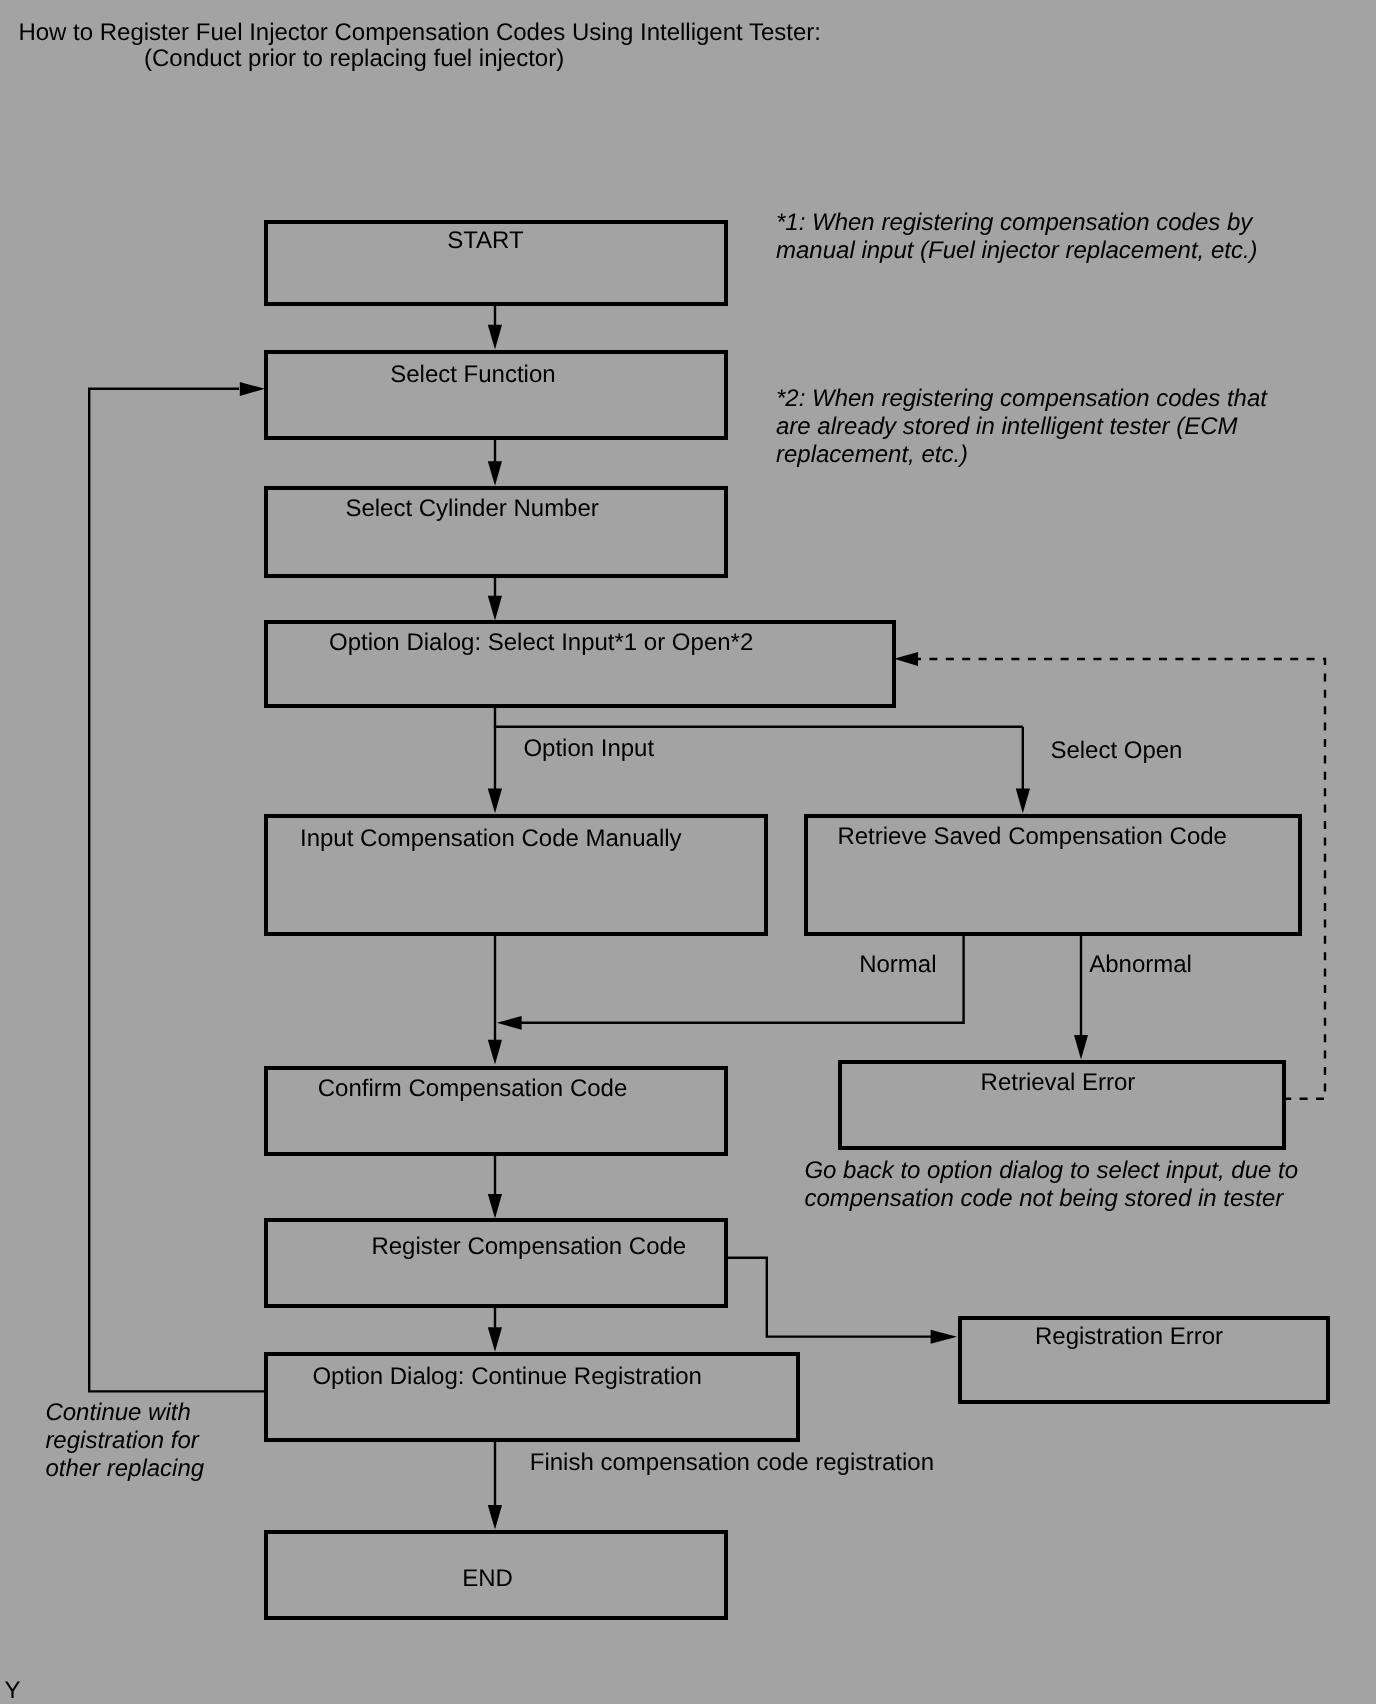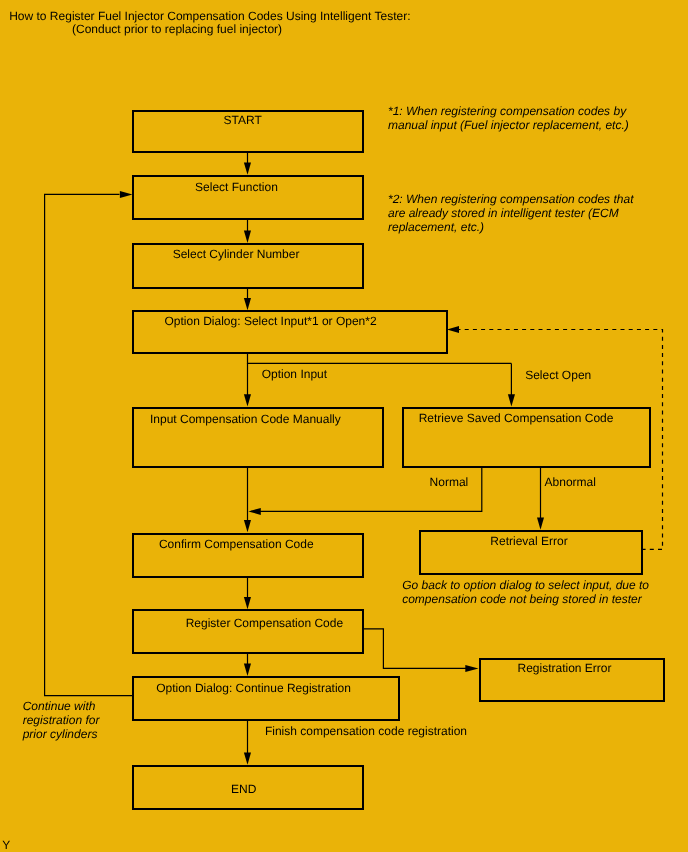--- a/index.html
+++ b/index.html
@@ -1,38 +1,38 @@
 <!DOCTYPE html>
 <html><head>
 <meta charset="utf-8">
 <title>Flowchart</title>
 <style>
   html,body{margin:0;padding:0;background:#ffffff;}
   body{width:688px;height:852px;overflow:hidden;
        font-family:"Liberation Sans",sans-serif;color:#000000;
        -webkit-font-smoothing:antialiased;text-rendering:geometricPrecision;}
-  #stage{position:relative;width:688px;height:852px;background:#eab308;}
+  #stage{position:relative;width:688px;height:852px;background:#a3a3a3;}
   .txt{position:absolute;font-size:12px;line-height:12px;white-space:pre;color:#000000;}
   .ml{position:absolute;font-size:12px;line-height:13.7px;white-space:pre;color:#000000;font-style:italic;}
   .box{position:absolute;box-sizing:border-box;background:transparent;
        border:2px solid #000000;}
   svg#wires{position:absolute;left:0;top:0;width:688px;height:852px;pointer-events:none;}
 </style>
 </head>
 <body>
 
 <div id="stage">
 
   <div class="txt" style="left:9.2px;top:9.6px;">How to Register Fuel Injector Compensation Codes Using Intelligent Tester:</div>
   <div class="txt" style="left:24px;top:23.3px;margin-left:48px;">(Conduct prior to replacing fuel injector)</div>
 
   <div class="ml" style="left:388px;top:105.2px;"><span>*1: When registering compensation codes by</span><br><span>manual input (Fuel injector replacement, etc.)</span></div>
   <div class="ml" style="left:388px;top:193.4px;"><span>*2: When registering compensation codes that</span><br><span>are already stored in intelligent tester (ECM</span><br><span>replacement, etc.)</span></div>
   <div class="ml" style="left:402.2px;top:578.9px;"><span>Go back to option dialog to select input, due to</span><br><span>compensation code not being stored in tester</span></div>
-  <div class="ml" style="left:22.7px;top:700.1px;"><span>Continue with</span><br><span>registration for</span><br><span>prior cylinders</span></div>
+  <div class="ml" style="left:22.7px;top:700.1px;"><span>Continue with</span><br><span>registration for</span><br><span>other replacing</span></div>
 
   <svg id="wires" viewBox="0 0 688 852">
     <g stroke="#000000" fill="none" stroke-width="1.2">
       <path d="M247.5 153 L247.5 163.5"></path>
       <path d="M247.5 219.5 L247.5 231.5"></path>
       <path d="M247.5 288.5 L247.5 299"></path>
       <path d="M247.5 353.5 L247.5 363.4 L511.4 363.4"></path>
       <path d="M247.5 363.4 L247.5 396"></path>
       <path d="M511.4 363.4 L511.4 396"></path>
       <path d="M247.5 467.5 L247.5 521"></path>

